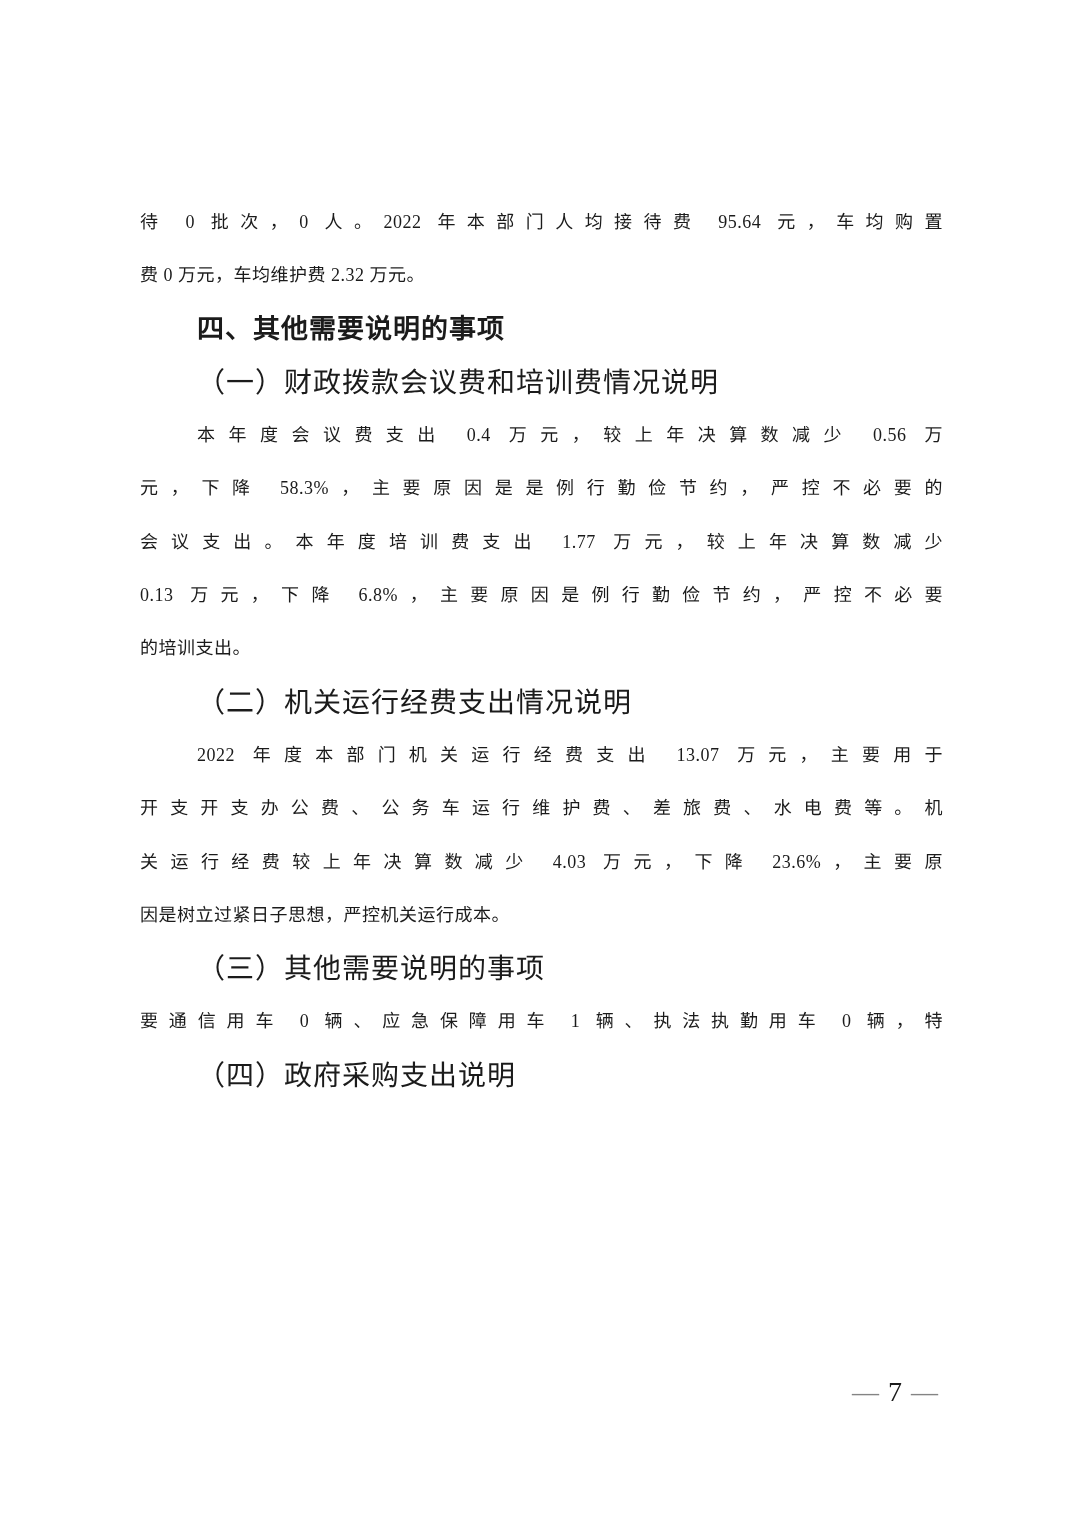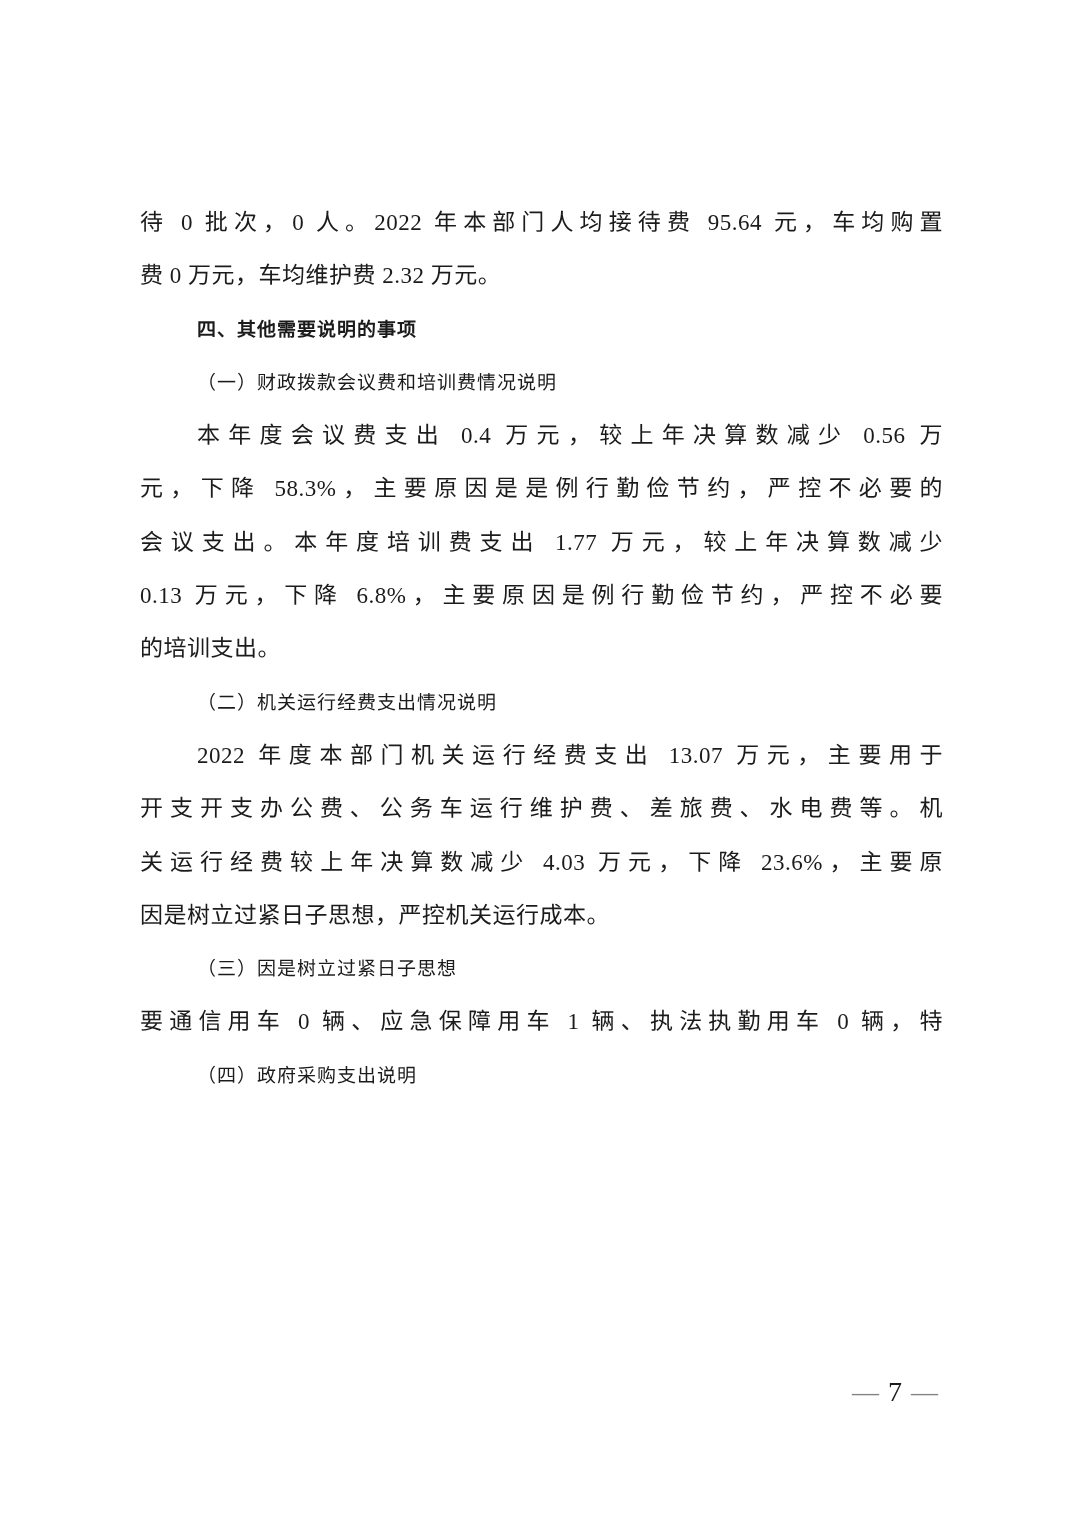--- a/index.html
+++ b/index.html
@@ -16,43 +16,43 @@
     color: #1b1b1b;
   }
   .text-block {
     position: absolute;
     left: 140px;
     top: 196px;
     width: 803px;
   }
   .line {
     font-family: "Liberation Serif", "DejaVu Serif", serif;
-    font-size: 23px;
+    font-size: 18px;
     line-height: 53.3px;
     height: 53.3px;
     overflow: hidden;
     text-align: justify;
     text-align-last: left;
     letter-spacing: 0.5px;
     white-space: pre-wrap;
   }
   .line.justify {
     text-align-last: justify;
   }
   .line.indent {
     text-indent: 57px;
   }
   .line.heading {
     font-family: "Liberation Sans", "DejaVu Sans", sans-serif;
     font-weight: 700;
-    font-size: 19px;
+    font-size: 27px;
     letter-spacing: 1px;
   }
   .line.subheading {
-    font-size: 19px;
+    font-size: 28px;
     letter-spacing: 1px;
   }
   .footer {
     position: absolute;
     top: 1372px;
     right: 137px;
     display: flex;
     align-items: center;
     gap: 9px;
     font-family: "Liberation Serif", "DejaVu Serif", serif;
@@ -84,21 +84,21 @@
     <div class="line justify">会议支出。本年度培训费支出 1.77 万元，较上年决算数减少</div>
     <div class="line justify">0.13 万元，下降 6.8%，主要原因是例行勤俭节约，严控不必要</div>
     <div class="line">的培训支出。</div>
 
     <div class="line subheading indent">（二）机关运行经费支出情况说明</div>
     <div class="line indent justify">2022 年度本部门机关运行经费支出 13.07 万元，主要用于</div>
     <div class="line justify">开支开支办公费、公务车运行维护费、差旅费、水电费等。机</div>
     <div class="line justify">关运行经费较上年决算数减少 4.03 万元，下降 23.6%，主要原</div>
     <div class="line">因是树立过紧日子思想，严控机关运行成本。</div>
 
-    <div class="line subheading indent">（三）因是树立过紧日子思想</div>
+    <div class="line subheading indent">（三）其他需要说明的事项</div>
     <div class="line justify">要通信用车 0 辆、应急保障用车 1 辆、执法执勤用车 0 辆，特</div>
 
     <div class="line subheading indent">（四）政府采购支出说明</div>
 
   </main>
 
   <footer class="footer">
     <span class="dash">—</span>
     <span class="num">7</span>
     <span class="dash">—</span>

